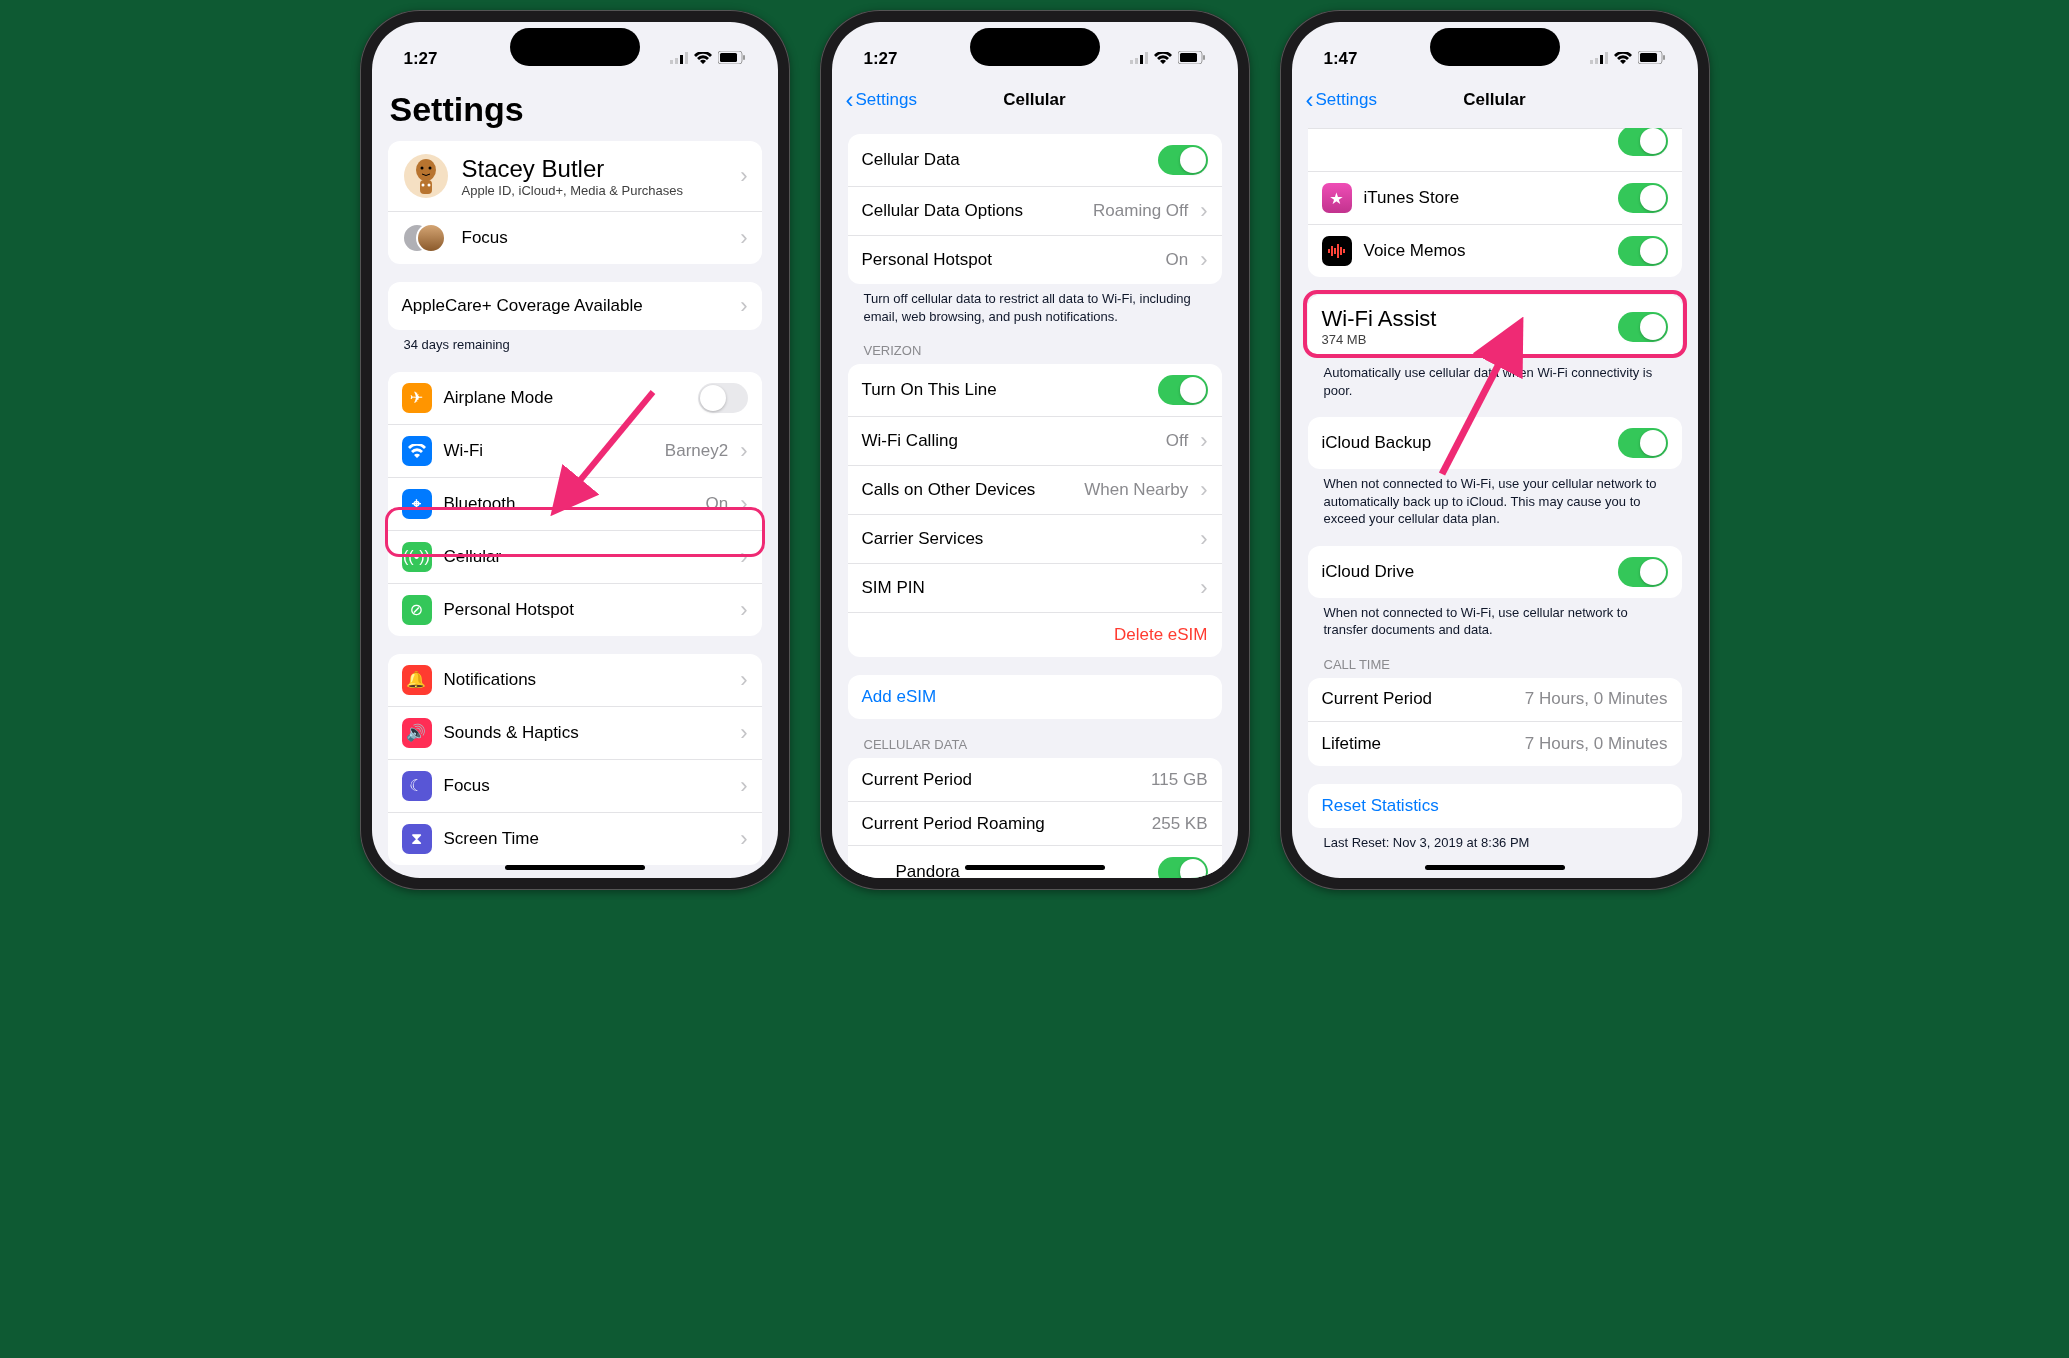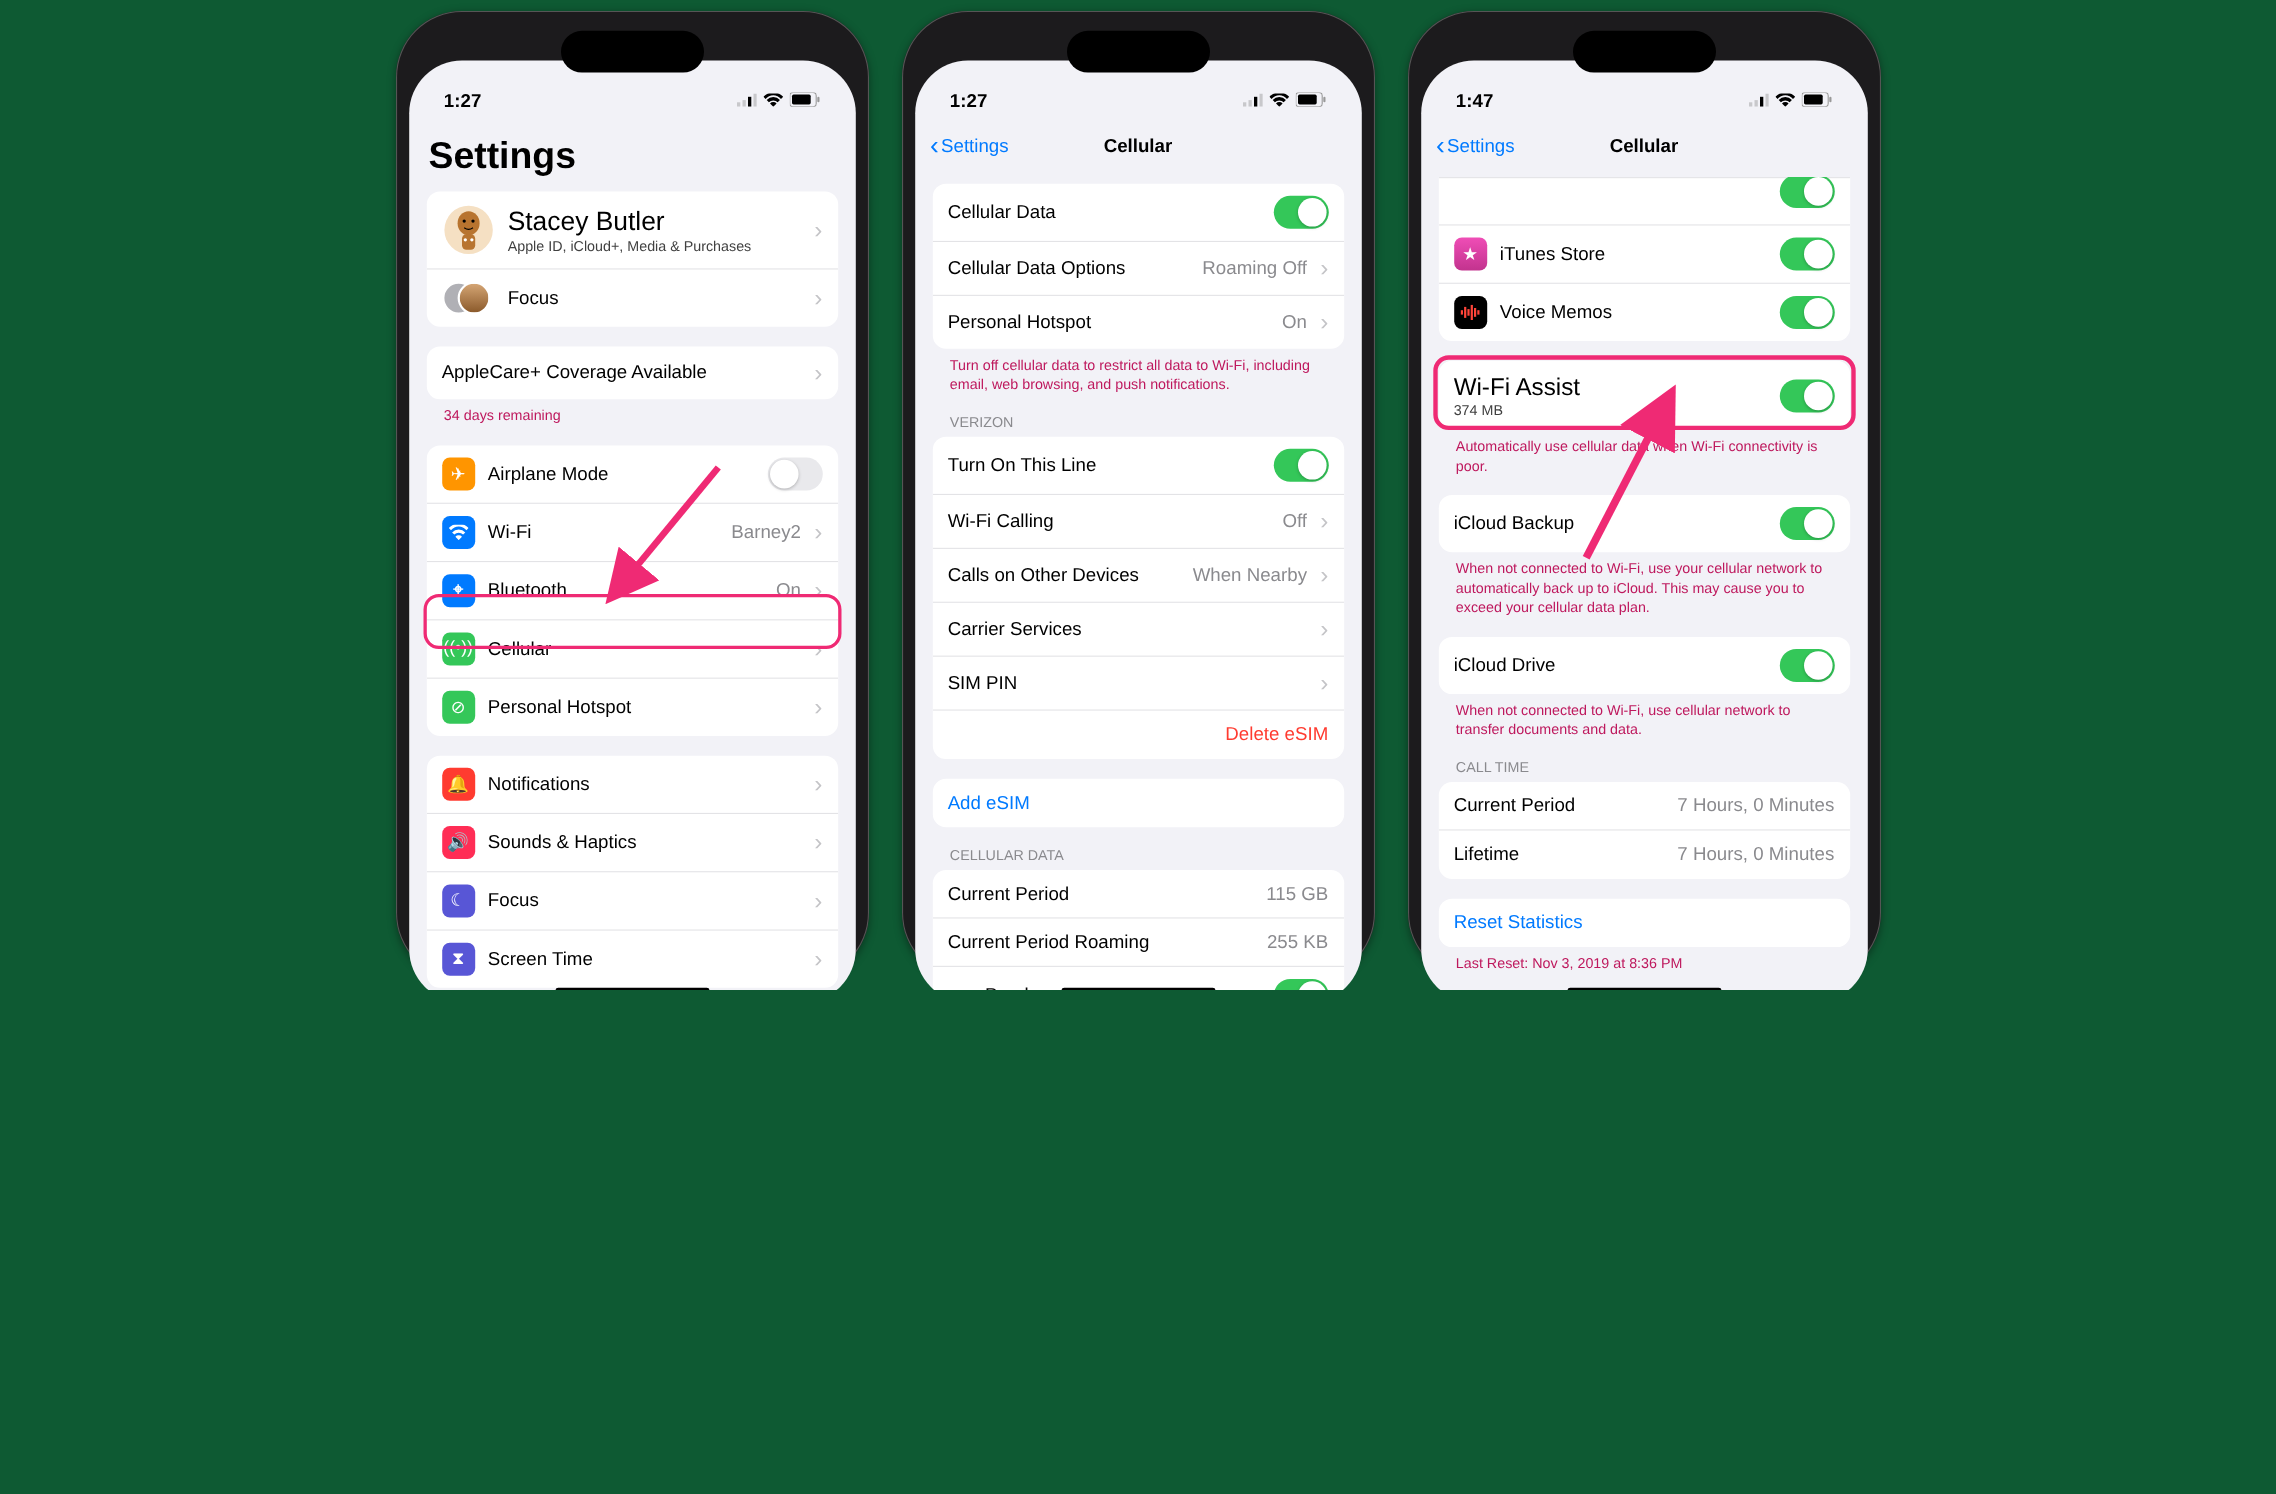--- a/index.html
+++ b/index.html
@@ -22,21 +22,20 @@
   }
   .screen {
     width: 100%;
     height: 100%;
     background: #f2f2f7;
     border-radius: 48px;
     overflow: hidden;
     position: relative;
     display: flex;
     flex-direction: column;
-    margin-top: 33px;
   }
   .notch {
     position: absolute;
     top: 18px;
     left: 50%;
     transform: translateX(-50%);
     width: 130px;
     height: 38px;
     background: #000;
     border-radius: 20px;
@@ -78,21 +77,21 @@
   .content { flex:1; overflow:hidden; padding: 0 16px 10px; }
   .group { margin-top: 18px; }
   .group-header {
     text-transform: uppercase;
     font-size: 13px;
     color: #8a8a8e;
     padding: 0 16px 6px;
   }
   .group-footer {
     font-size: 13px;
-    color: #be185d;
+    color: #0f172a;
     padding: 6px 16px 0;
     line-height: 1.35;
   }
   .list { background: #fff; border-radius: 12px; overflow: hidden; }
   .row {
     display: flex;
     align-items: center;
     padding: 11px 14px;
     min-height: 44px;
     border-bottom: 0.5px solid #e3e3e6;

